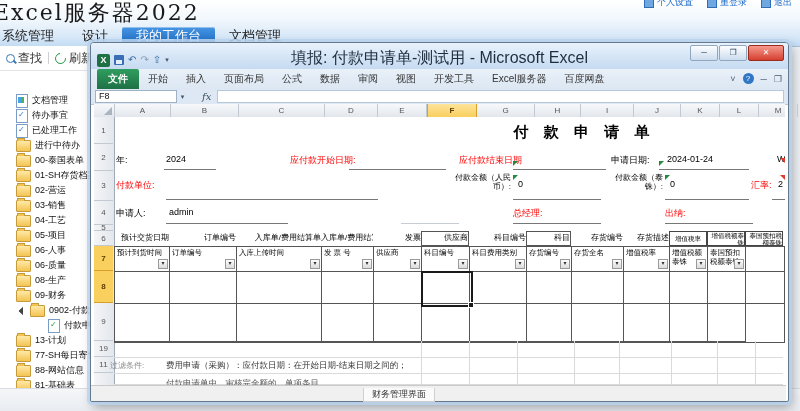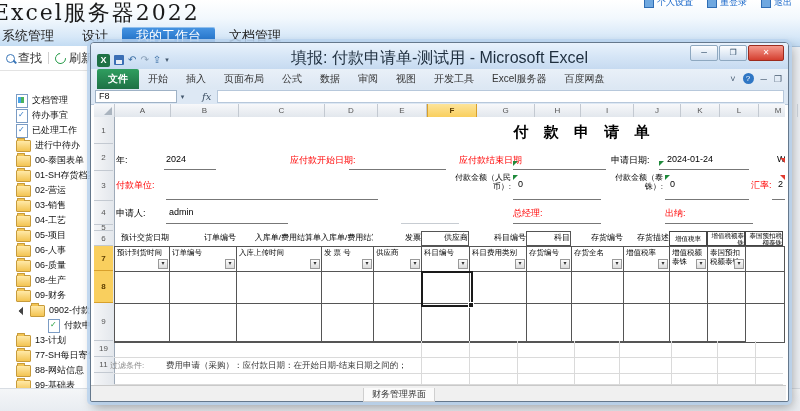--- a/index.html
+++ b/index.html
@@ -246,21 +246,21 @@
     <div class="titem" style="top:255px;left:16px">
         <span class="folder"></span>
         <span>77-SH每日寄售物料</span>
       </div>
     <div class="titem" style="top:270px;left:16px">
         <span class="folder"></span>
         <span>88-网站信息</span>
       </div>
     <div class="titem" style="top:285px;left:16px">
         <span class="folder"></span>
-        <span>99-基础表</span>
+        <span>81-基础表</span>
       </div>
     <div class="titem" style="top:300px;left:16px">
         <span class="folder"></span>
         <span></span>
       </div>
   </div>
 </div>
 
 <div class="status-bar"></div>
 
@@ -438,18 +438,19 @@
         <div></div>
         <div></div>
       </div>
 
     <div class="sel"></div>
 
     <div class="litegrid"></div>
 
     <span class="txt gray" style="left:16px;top:243px;font-size:8px">过滤条件:</span>
     <span class="txt" style="left:72px;top:243px;font-size:8.5px;color:#333">费用申请（采购）：应付款日期：在开始日期-结束日期之间的；</span>
+    <span class="txt" style="left:72px;top:261px;font-size:8.5px;color:#555">付款申请单中，审核完金额的，单项条目</span>
   </div>
 
   <div class="tabstrip">
     <span class="sheettab">财务管理界面</span>
   </div>
 </div>
 
 </body></html>

